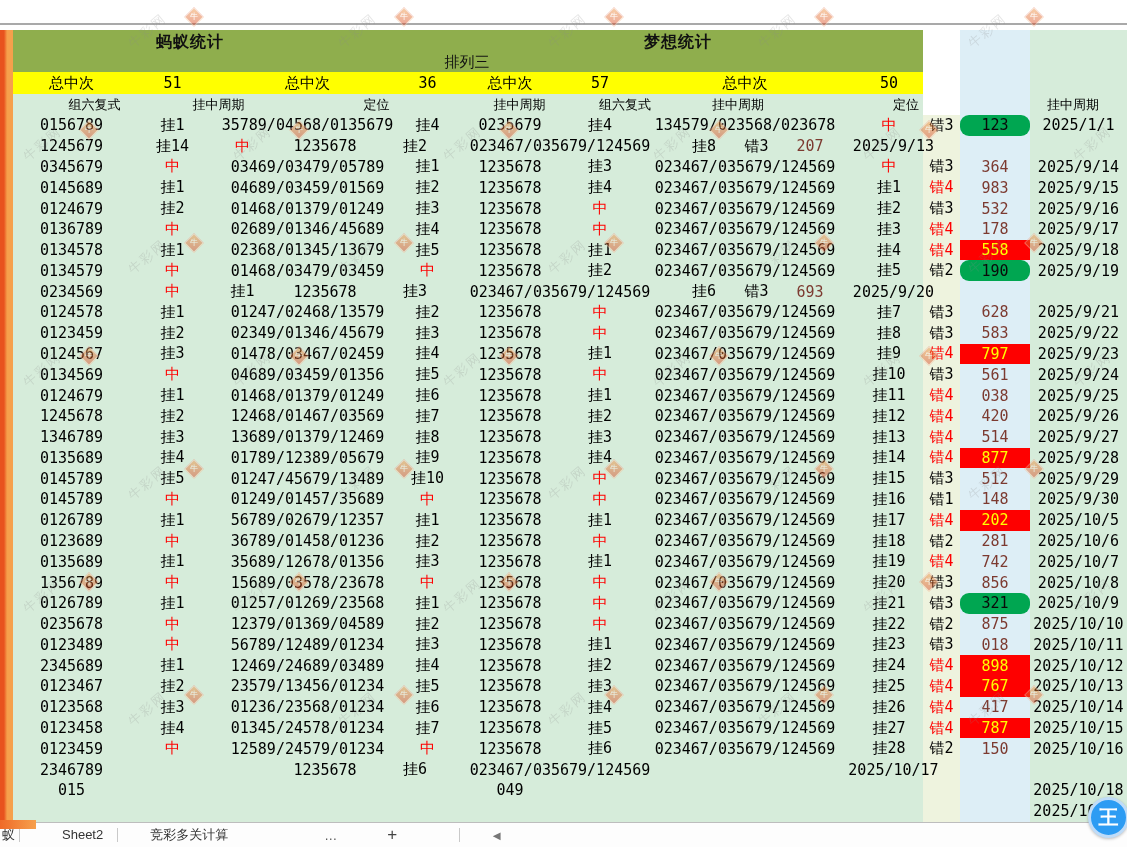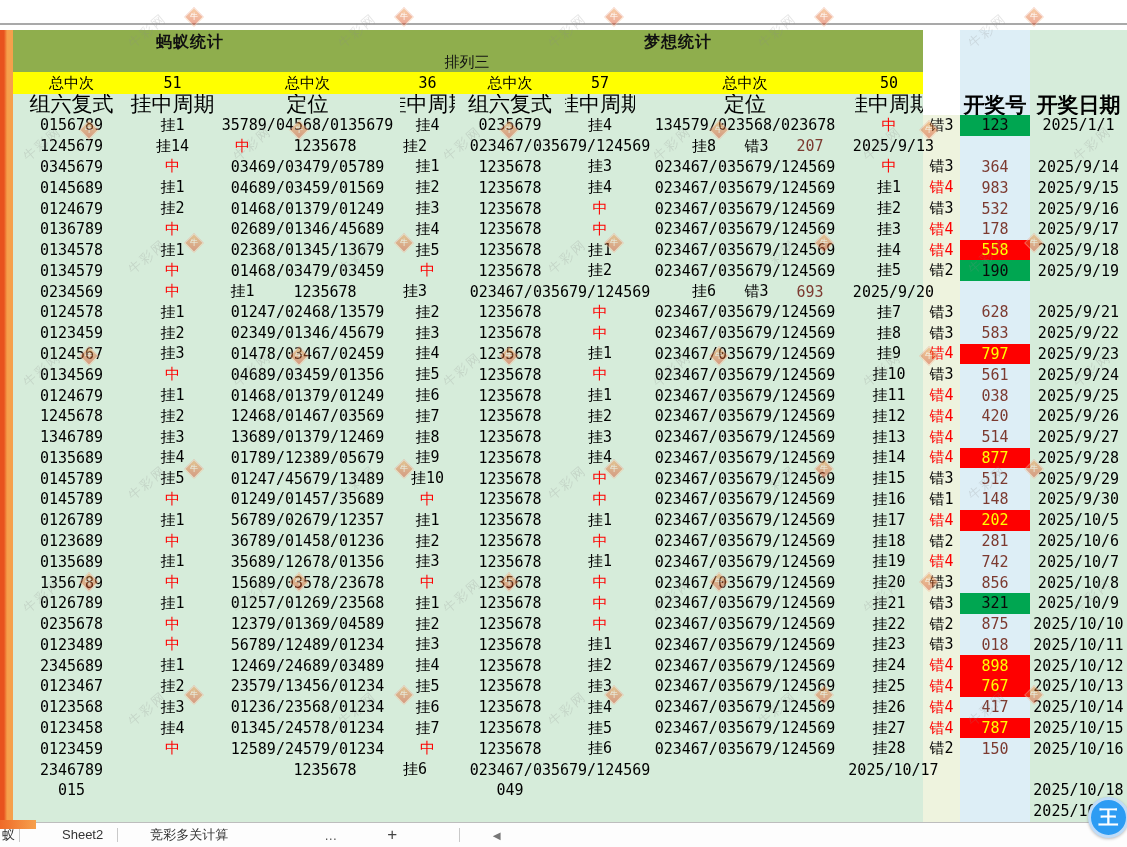--- a/index.html
+++ b/index.html
@@ -25,32 +25,32 @@
     font-size:16px; color:#111; font-family:"Liberation Sans",sans-serif; letter-spacing:1px;}
   .ant-title   { left:130px; width:120px; text-align:center; }
   .dream-title { left:618px; width:120px; text-align:center; }
   .game-title  { left:400px; top:52px; width:134px; height:20px; line-height:20px;
     text-align:center; font-size:15px; color:#111; font-family:"Liberation Sans",sans-serif;}
 
   .row-flex { position:absolute; left:13px; display:flex; }
   .yellow-row { top:72px; height:22px; }
   .yellow-row .cell { height:22px; line-height:22px; font-size:15px; }
   .header-row { top:94px; height:21px; }
-  .header-row .cell { height:21px; line-height:21px; font-size:21px; }
+  .header-row .cell { height:21px; line-height:21px; font-size:13px;margin-left:23px; }
   .header-row .hl { font-weight:bold; font-family:"Liberation Sans",sans-serif; }
 
   #rows { position:absolute; left:13px; top:115px; width:1114px; }
   .drow { display:flex; height:20.794px; }
   .cell { text-align:center; overflow:hidden; white-space:nowrap;
     display:flex; align-items:center; justify-content:center; font-size:15px; }
   .c0{width:117px}.c1{width:85px}.c2{width:185px}.c3{width:55px}.c4{width:110px}
   .c5{width:70px}.c6{width:220px}.c7{width:68px}.c8{width:37px}.c9{width:70px}.c10{width:97px}
   .red-text { color:#fe0000; }
   .num-plain { color:#7c3a30; }
-  .num-green { background:#00a651; color:#0a0a0a; }
+  .num-green { background:#00a651; color:#0a0a0a;border-radius:9px; }
   .num-red   { background:#fe0000; color:#ffff00; }
 
   
   .wm { position:absolute; pointer-events:none; }
   .wm-text { color:#8a8a8a; opacity:.22; font-size:13px; transform:rotate(-40deg);
     font-family:"Liberation Sans",sans-serif; letter-spacing:2px; }
   .wm-diamond { width:14px; height:14px; background:linear-gradient(135deg,#f0953c,#d43a1a);
     transform:rotate(45deg); opacity:.45; border:1px solid rgba(255,255,255,.65);
     display:flex; align-items:center; justify-content:center; }
   .wm-diamond span { transform:rotate(-45deg); color:#fff; font-size:8px; line-height:8px; }

